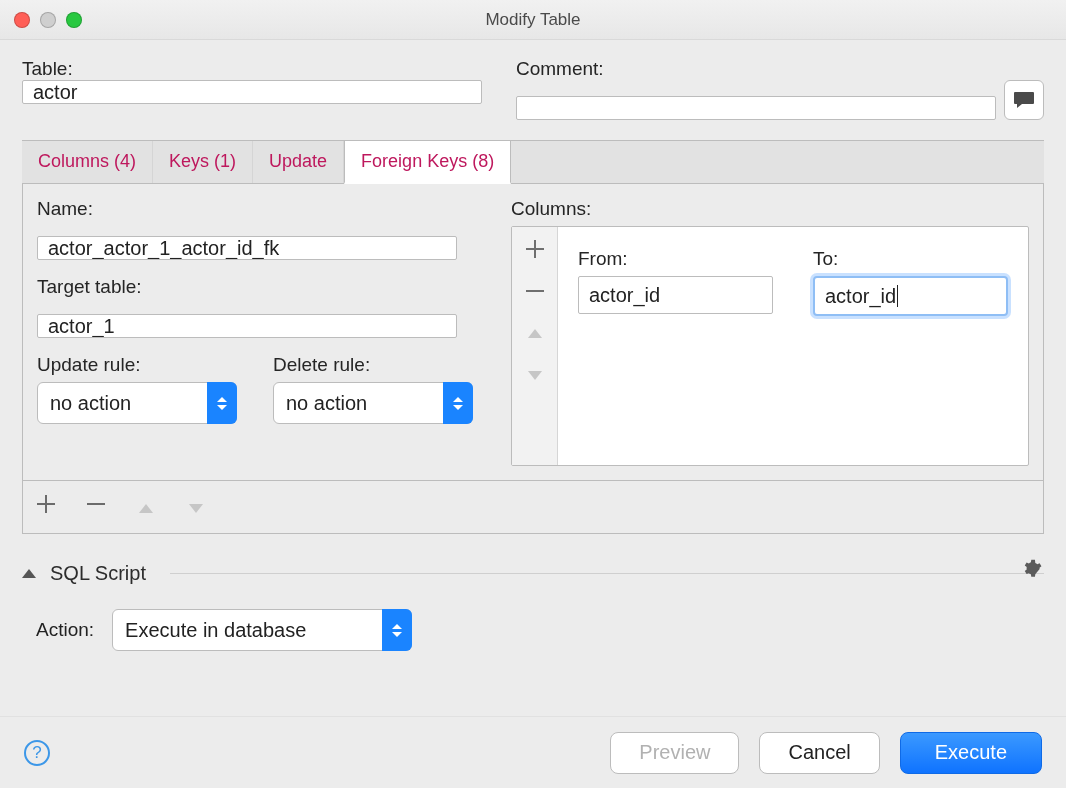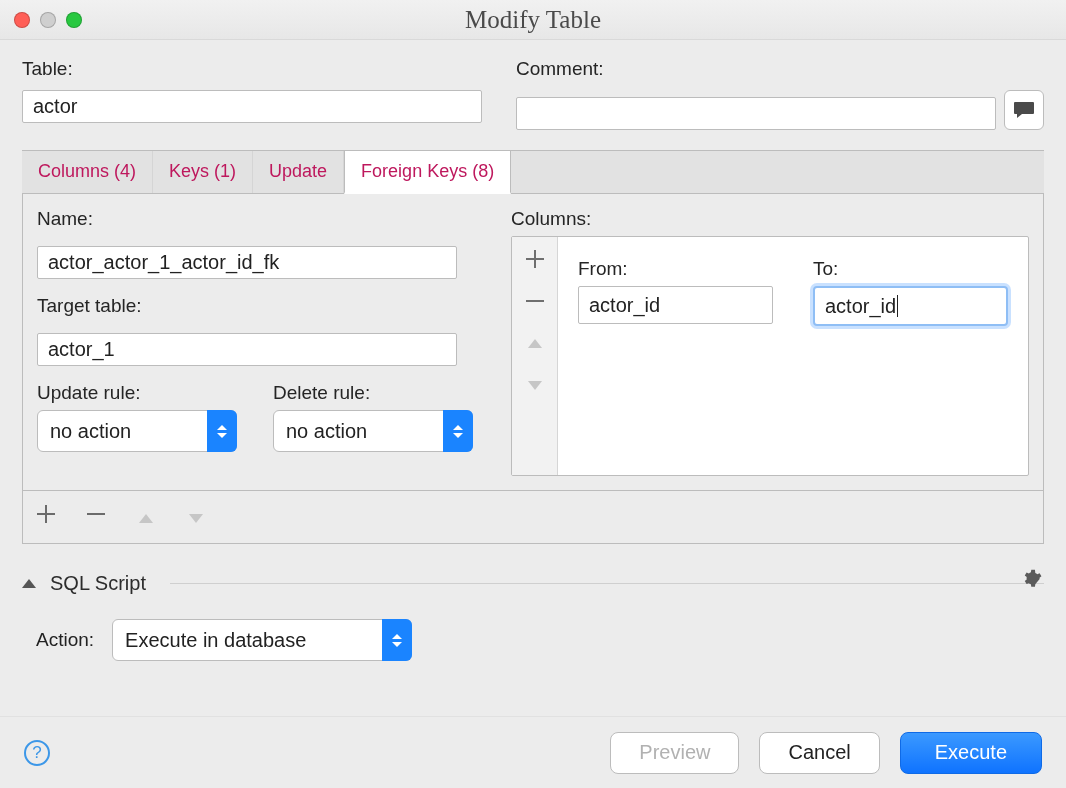--- a/index.html
+++ b/index.html
@@ -15,28 +15,28 @@
   .titlebar {
     height:40px;
     border-bottom:1px solid #d9d9d9;
     background:linear-gradient(#f1f1f1,#e7e7e7);
     position:relative;
     display:flex; align-items:center;
   }
   .traffic { position:absolute; left:14px; top:12px; display:flex; gap:10px; }
   .tl { width:16px; height:16px; border-radius:50%; box-shadow:inset 0 0 0 1px rgba(0,0,0,.2);}
   .tl.red{background:#ff5f57;} .tl.gray{background:#cfcfcf;} .tl.green{background:#28c840;}
-  .titlebar-title { margin:0 auto; font-size:25px; color:#4a4a4a;font-family:Liberation Serif, serif;}
+  .titlebar-title { margin:0 auto; font-size:17px; color:#4a4a4a;}
   .content { padding:18px 22px 0 22px; }
   .row { display:flex; gap:34px;}
   .col { display:flex; flex-direction:column; flex:1;}
-  .label { font-size:19px; margin-bottom:10px; color:#252525;}
+  .label { font-size:19px; color:#252525;}
   .sublabel { font-size:19px; margin:0 0 6px 0; color:#252525;}
   input.text, .text-box {
-    width:100%; height:33px;
+    width:100%; height:24px;
     background:#fff; border:1px solid #bcbcbc; border-radius:2px;
     padding:6px 10px; font-size:20px; color:#222;
   }
   .comment-row { display:flex; gap:8px; align-items:flex-end;}
   .iconbtn {
     width:44px; height:40px; background:#fff; border:1px solid #bcbcbc; border-radius:6px;
     display:flex; align-items:center; justify-content:center; cursor:pointer;
   }
   .tabs {
     display:flex; margin-top:20px; border-bottom:1px solid #bcbcbc; background:#e2e2e2;

